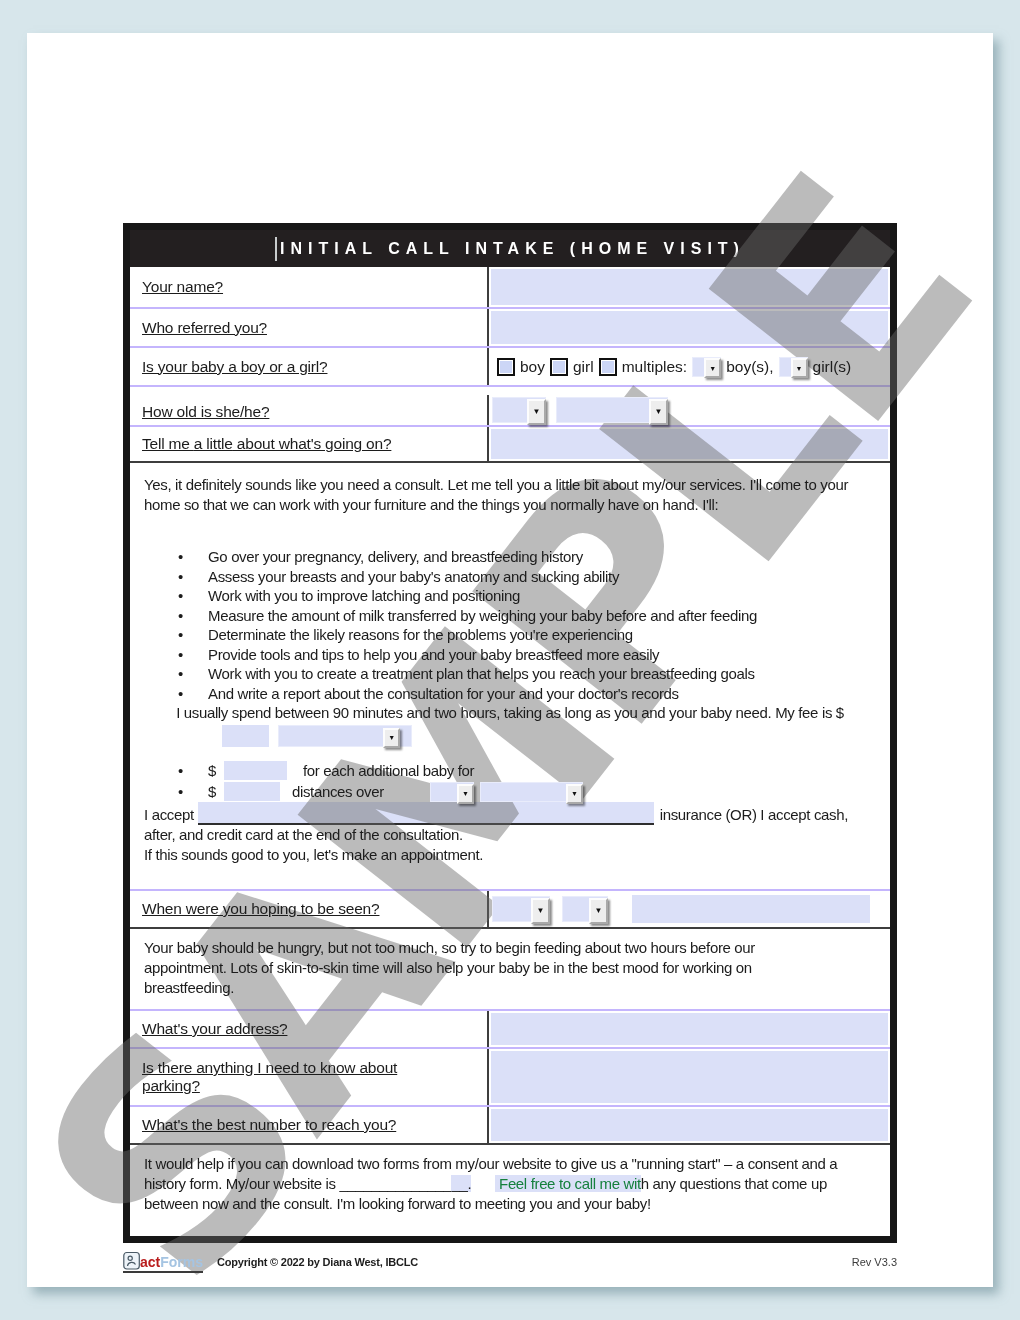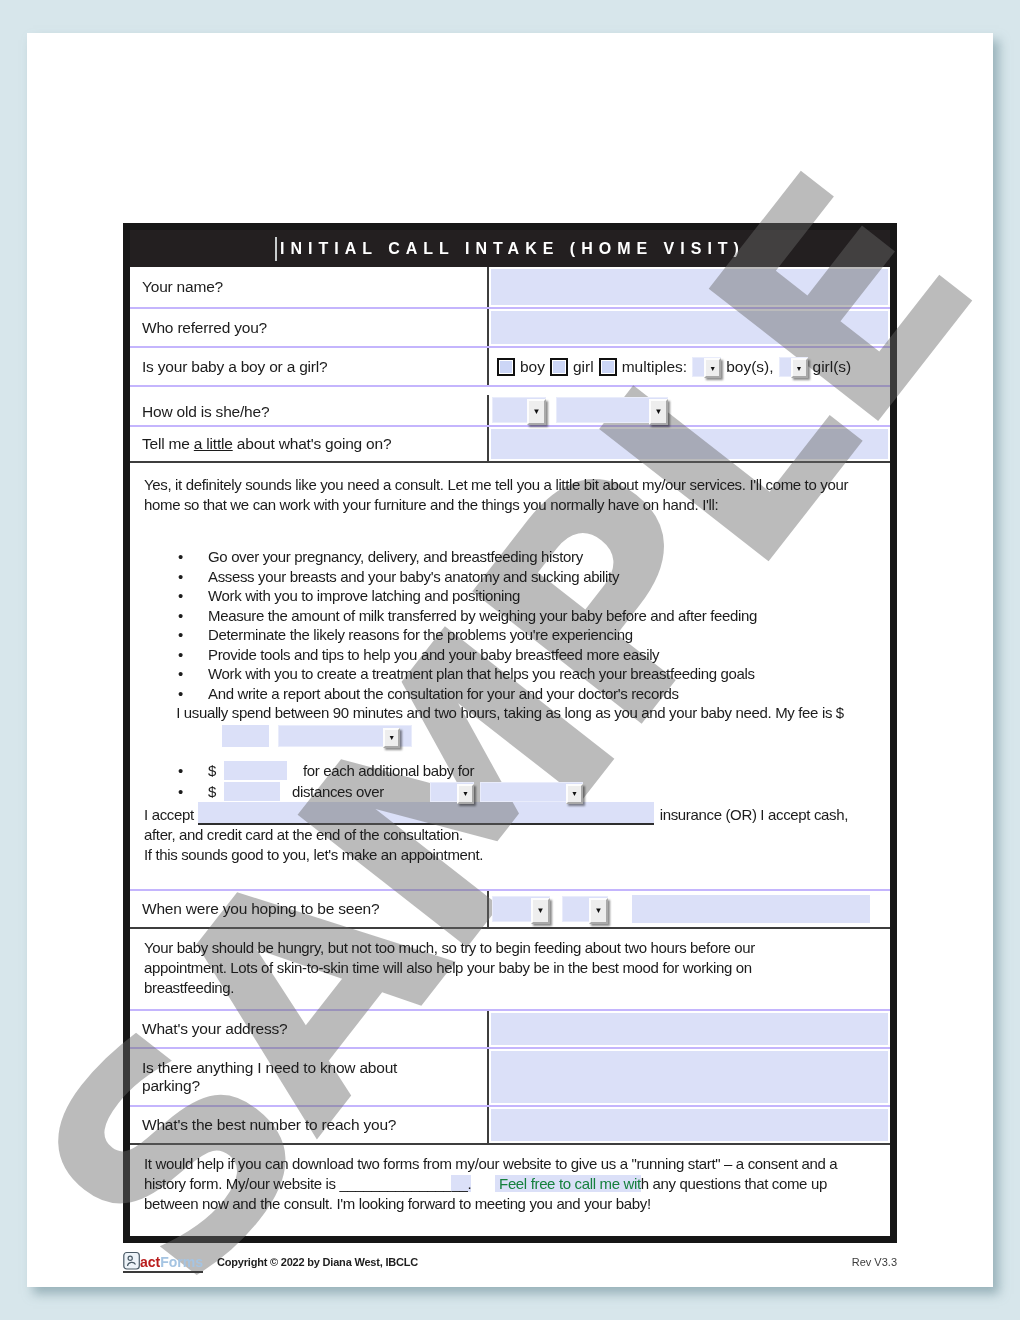--- a/index.html
+++ b/index.html
@@ -56,20 +56,21 @@
     background: #c9cdce;
     margin-right: 3px;
   }
   .frow { display: flex; border-top: 2px solid #c4b5fd; box-sizing: border-box; }
   .flabel {
     width: 357px; box-sizing: border-box;
     padding: 4px 6px 4px 12px;
     display: flex; align-items: center;
     font-size: 15.5px; letter-spacing: -0.2px;
     background: transparent;
+    text-decoration: underline;
   }
   .fcell {
     flex: 1;
     border-left: 2px solid #3e3e3e;
     box-sizing: border-box;
     padding: 2px;
     display: flex; align-items: center;
   }
   .bluefill { flex: 1; align-self: stretch; background: #dbe0f8; }
   u { text-decoration: underline; }

